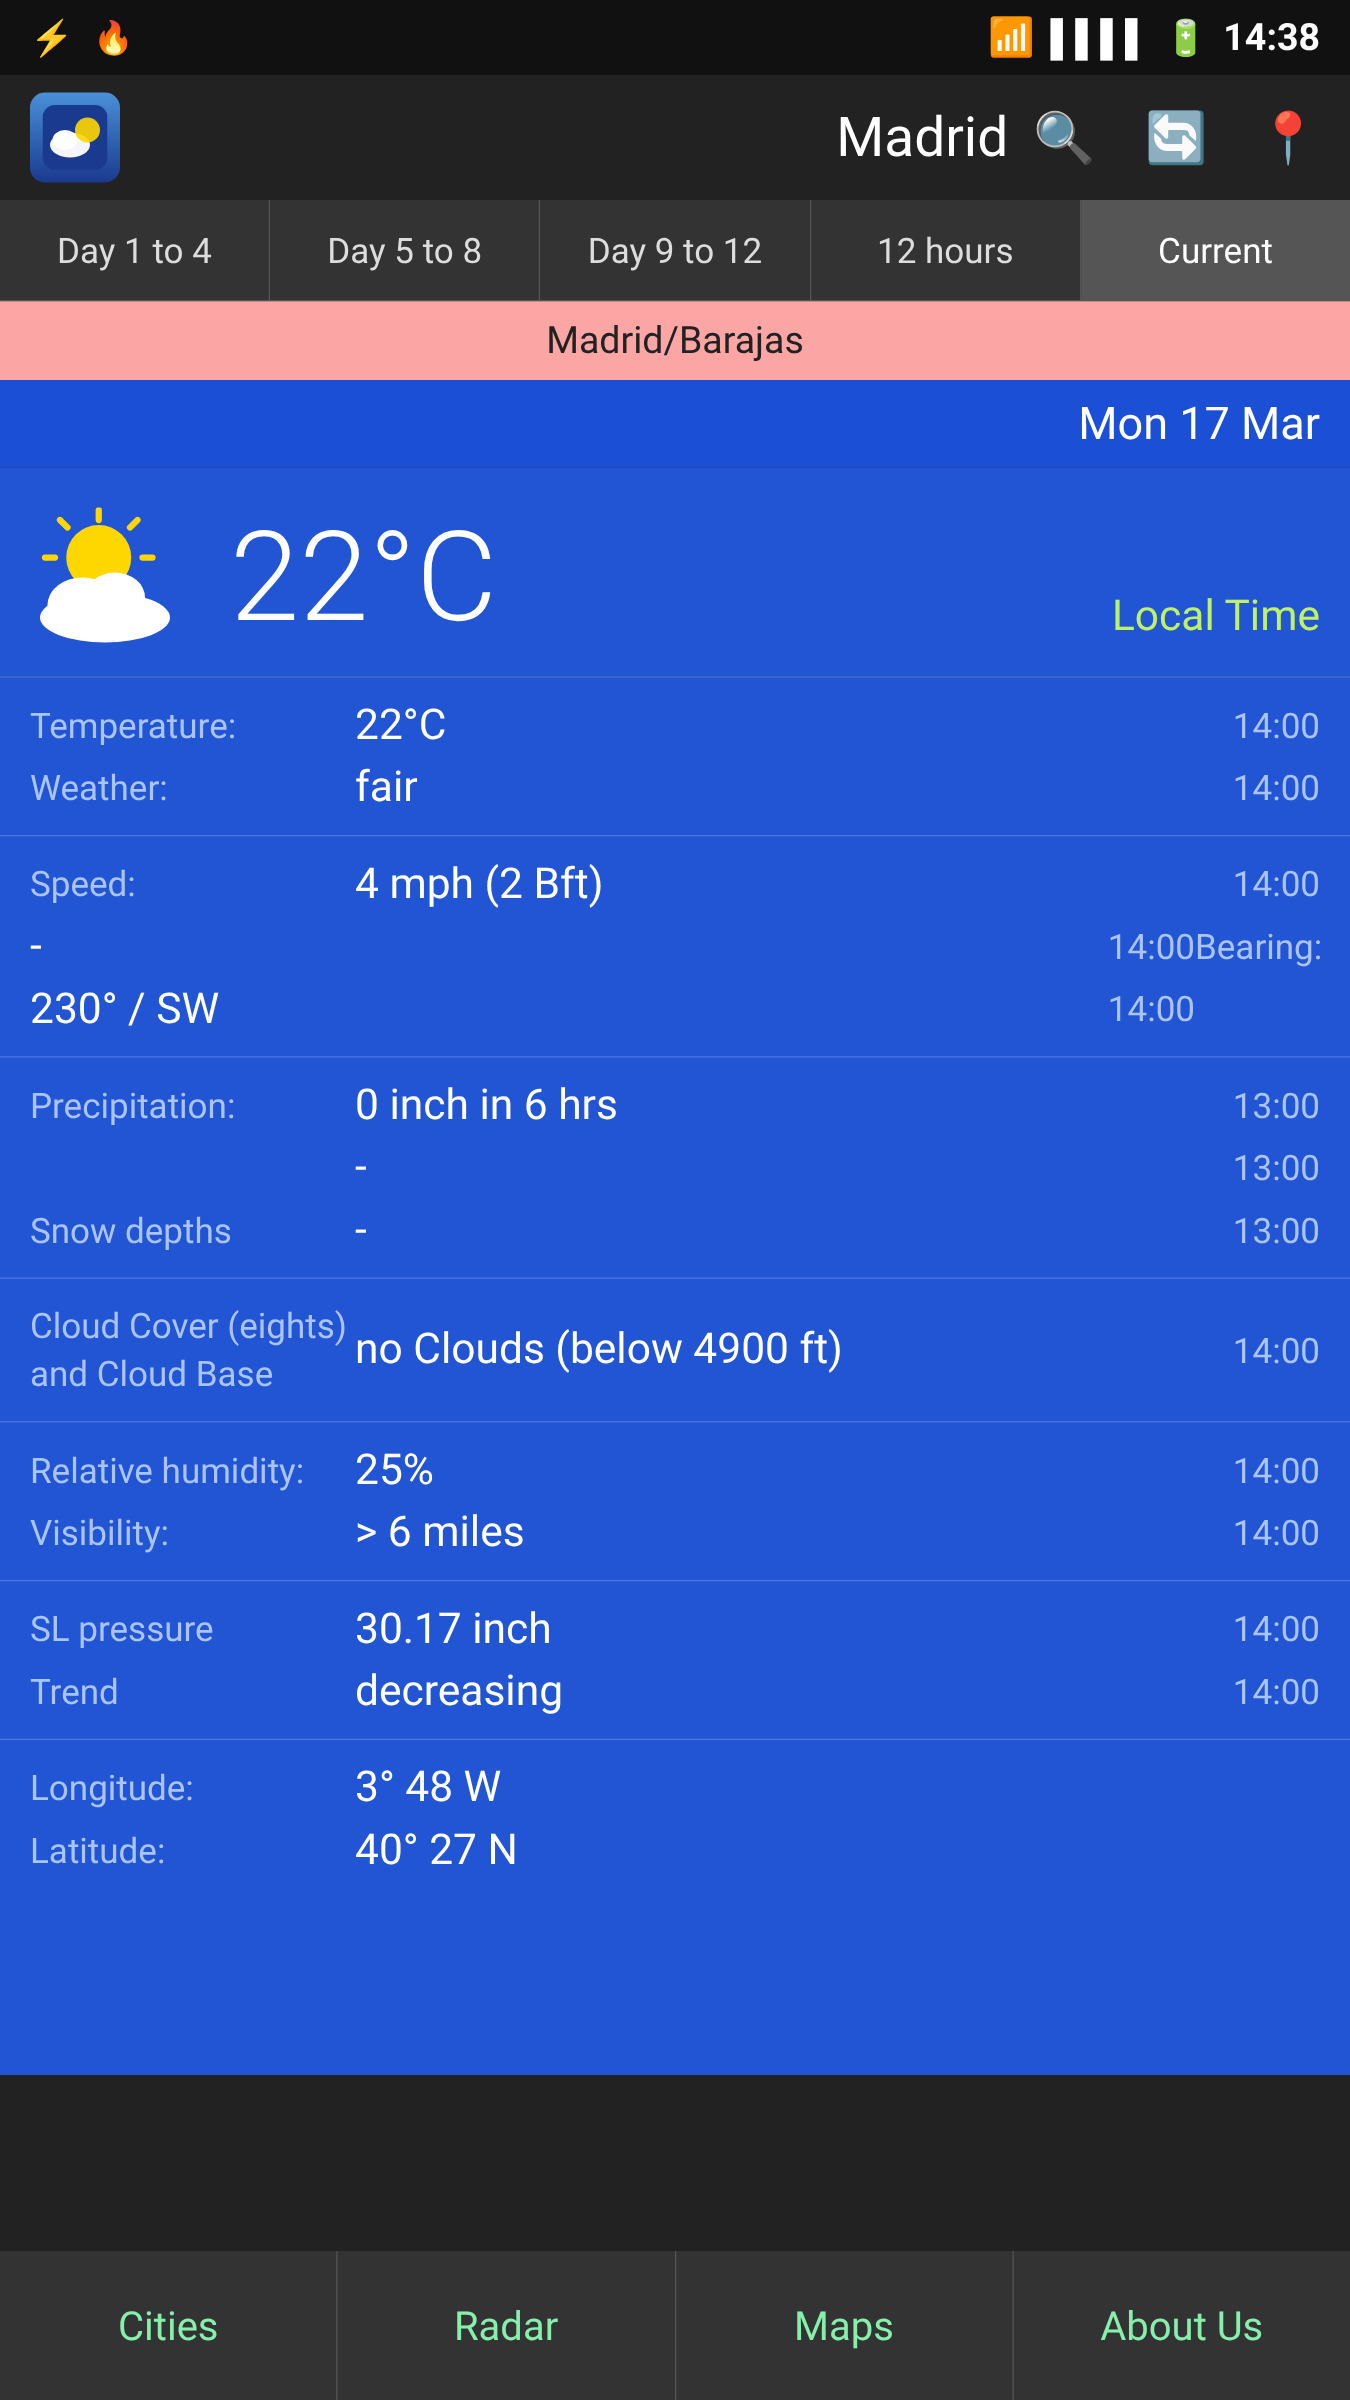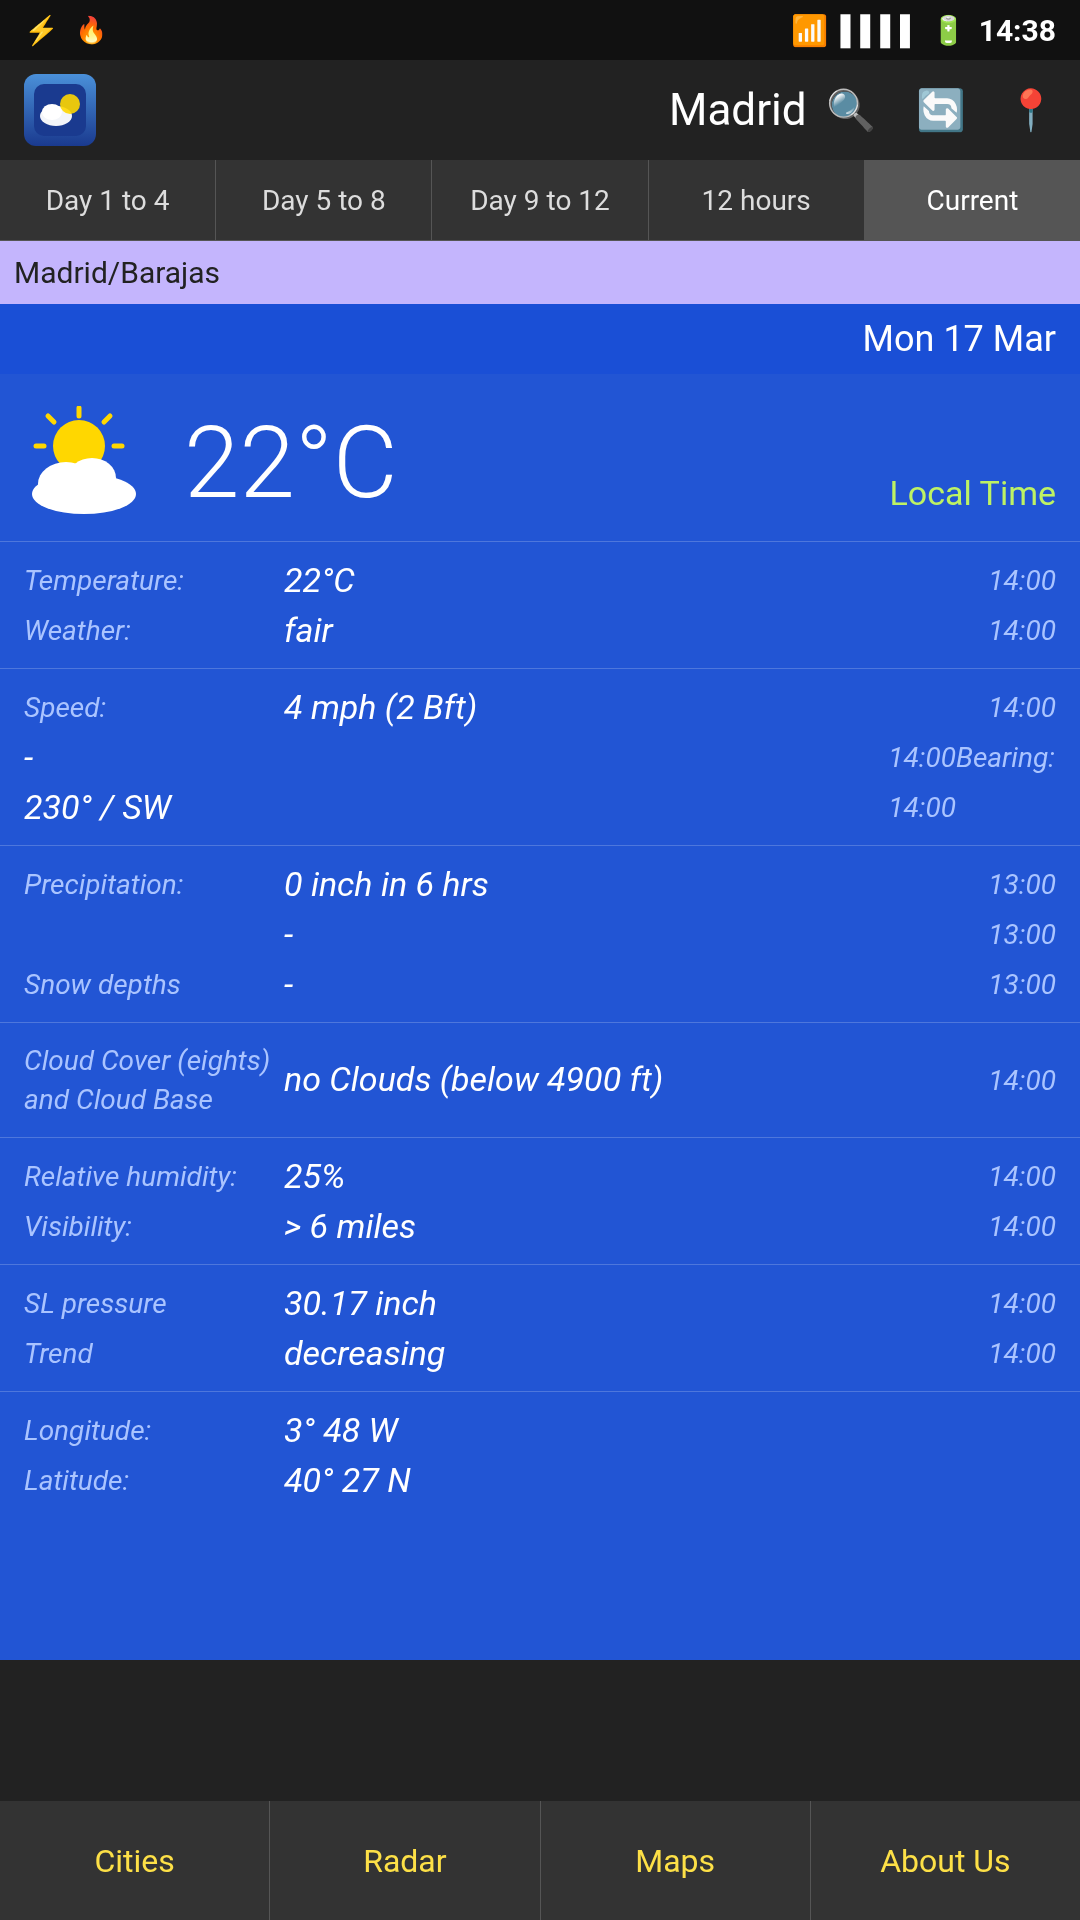--- a/index.html
+++ b/index.html
@@ -69,22 +69,23 @@
       font-size: 28px;
       color: #ddd;
       cursor: pointer;
       border-right: 1px solid #555;
     }
     .tab:last-child { border-right: none; }
     .tab.active { background: #555; color: #fff; }
 
     
     #location-bar {
-      background: #c4b5fd;
+      background: #fca5a5;
       color: #222;
+      text-align: center;
       padding: 14px;
       font-size: 30px;
     }
 
     
     #date-bar {
       background: #1a4fd6;
       padding: 14px 24px;
       text-align: right;
       font-size: 36px;
@@ -109,21 +110,20 @@
       font-size: 34px;
       color: #bef264;
       align-self: flex-end;
       padding-bottom: 8px;
     }
 
     
     #weather-data {
       background: #2255d4;
       padding: 0 0 20px;
-      font-style: italic;
     }
     .data-section {
       border-top: 1px solid rgba(255,255,255,0.2);
       padding: 18px 24px;
       display: grid;
       grid-template-columns: 260px 1fr 100px;
       row-gap: 10px;
     }
     .data-label {
       font-size: 28px;
@@ -150,21 +150,21 @@
       height: 119px;
       background: #333;
       display: flex;
     }
     .nav-item {
       flex: 1;
       display: flex;
       align-items: center;
       justify-content: center;
       font-size: 32px;
-      color: #fde047;
+      color: #86efac;
       cursor: pointer;
       border-right: 1px solid #555;
     }
     .nav-item:last-child { border-right: none; }
   </style>
 </head>
 <body>
 
 <div id="status-bar">
   <div class="status-left">

